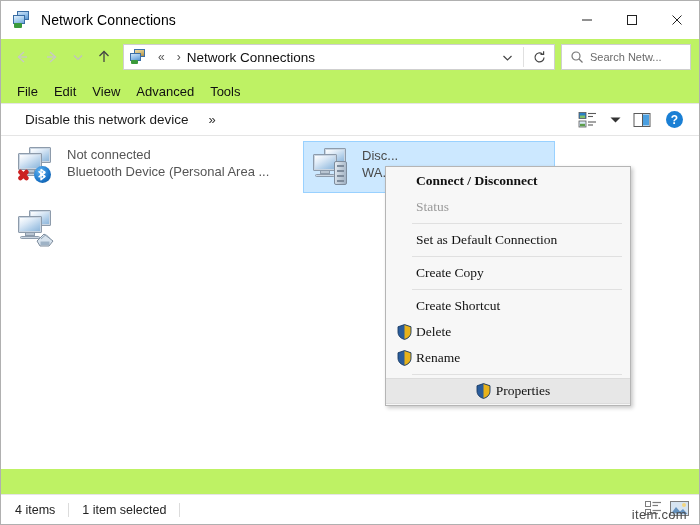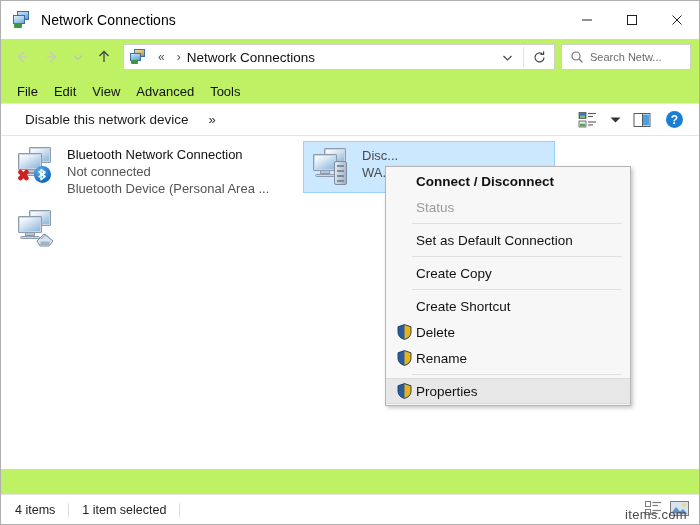--- a/index.html
+++ b/index.html
@@ -145,21 +145,21 @@
     background: #f7f7f7; border: 1px solid #b5b5b5;
     box-shadow: 2px 2px 4px rgba(0,0,0,.22);
     padding: 1px 0 1px 0; z-index: 20;
   }
   .ctxrow {
     display: flex; align-items: center; height: 26px;
     padding-left: 6px; font-size: 13.5px; color: #111;
   }
   .ctxrow.bold { font-weight: bold; }
   .ctxrow.disabled { color: #9a9a9a; }
-  .ctxrow.hl { background: #e7e7e7; border-top:1px solid #dcdcdc; border-bottom:1px solid #dcdcdc;}
+  .ctxrow.hl { background: #e7e7e7; border-top:1px solid #dcdcdc; border-bottom:1px solid #dcdcdc;justify-content:center;}
   .ctx-ic { width: 24px; flex: 0 0 24px; display:flex; align-items:center; justify-content:center;}
   .ctxsep { height: 1px; background: #e0e0e0; margin: 3px 8px 3px 26px; }
 
   
   .statusbar {
     height: 30px; flex: 0 0 30px;
     border-top: 1px solid #e5e5e5; background: #fff;
     display: flex; align-items: center; padding-left: 14px;
     font-size: 12.5px; color: #222; position: relative; margin-top: 25px;
   }
@@ -325,21 +325,20 @@
         </svg>
         <span class="badge-bt">
           <svg width="11" height="13" viewBox="0 0 11 13">
             <path d="M4 1.2 L8 4.6 L4 8 L4 1.2 M4 5 L8 8.4 L4 11.8 L4 5" fill="none" stroke="#ffffff" stroke-width="1.4" stroke-linejoin="round"></path>
             <line x1="1.6" y1="3.2" x2="8" y2="9.2" stroke="#ffffff" stroke-width="1.4"></line>
             <line x1="1.6" y1="9.2" x2="8" y2="3.2" stroke="#ffffff" stroke-width="1.4"></line>
           </svg>
         </span>
       </div>
       <div class="txts">
-        <div class="t-name">Bluetooth Network Connection</div>
         <div class="t-sub">Not connected</div>
         <div class="t-sub">Bluetooth Device (Personal Area ...</div>
       </div>
     </div>
 
     <div class="litem" style="left:8px; top:68px; width:290px;">
       <div class="ic-wrap">
         <span class="mon mon-back">
             <span class="scr"></span>
           </span>
@@ -372,21 +371,21 @@
             <i style="top:13px"></i>
             <i style="top:18px"></i>
         </span>
       </div>
       <div class="txts">
         <div class="t-sub dk">Disc...</div>
         <div class="t-sub dk">WA...</div>
       </div>
     </div>
 
-    <div class="ctxmenu" style="top:30px;">
+    <div class="ctxmenu" style="top:30px;font-family:Liberation Serif, serif;">
 
       <div class="ctxrow bold">
         <span class="ctx-ic"></span>
         <span>Connect / Disconnect</span>
       </div>
 
       <div class="ctxrow disabled">
         <span class="ctx-ic"></span>
         <span>Status</span>
       </div>
@@ -465,16 +464,16 @@
       </span>
       <span>
         <svg width="19" height="15" viewBox="0 0 19 15">
           <rect x="0.5" y="0.5" width="18" height="14" fill="#cfe0ef" stroke="#666" stroke-width="1"></rect>
           <path d="M1.5 12 L6 6 L10 10.5 L13 8 L17.5 13 Z" fill="#4a7fb5"></path>
           <circle cx="14" cy="4" r="2" fill="#f2d06a"></circle>
         </svg>
       </span>
     </span>
 
-    <span class="watermark">items.com</span>
+    <span class="watermark">item.com</span>
   </div>
 
 </div>
 
 </body></html>

